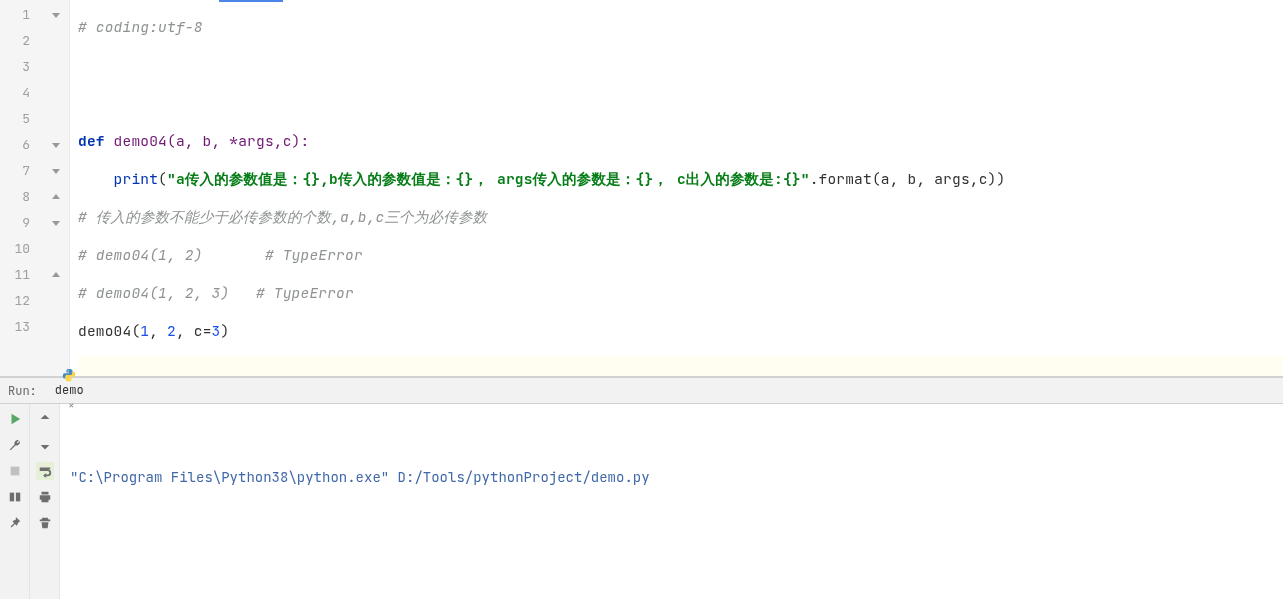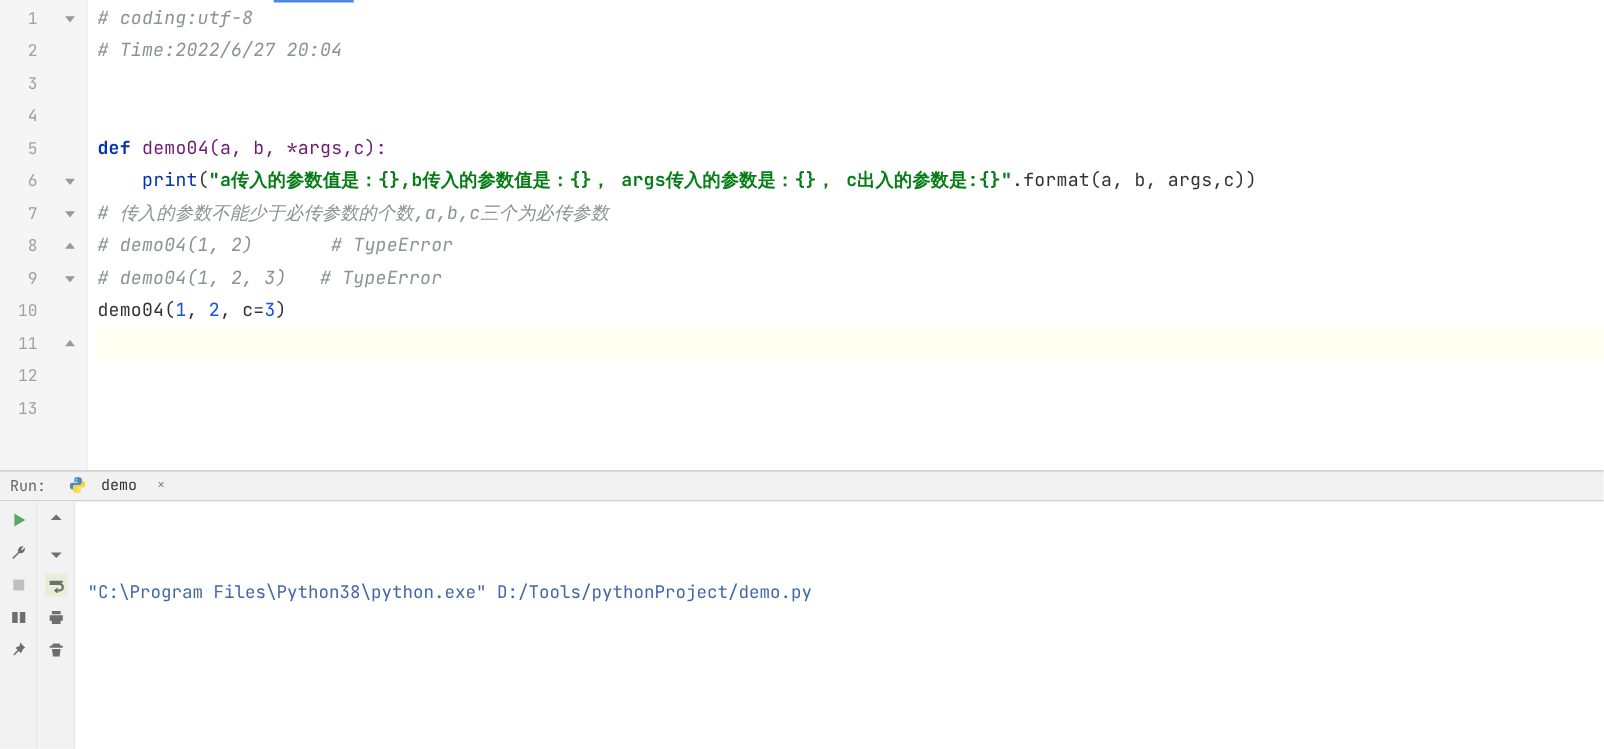--- a/index.html
+++ b/index.html
@@ -55,20 +55,21 @@
       padding-top: 2px;
       padding-left: 8px;
       position: relative;
     }
     .code-line {
       height: 26px;
       line-height: 26px;
       white-space: pre;
       font-size: 14.5px;
       letter-spacing: 0.2px;
+      margin-top: 12px;
     }
     .code-line.current {
       background: #fffef0;
     }
     .comment { color: #8e9292; font-style: italic; }
     .keyword { color: #0033b3; font-weight: bold; }
     .funcdef { color: #701a75; }
     .builtin { color: #0033b3; }
     .string { color: #067d17; font-weight: bold; }
     .number { color: #1750eb; }
@@ -95,22 +96,23 @@
       display: flex;
       align-items: center;
       padding-left: 8px;
       font-size: 12px;
     }
     .run-label { color: #666; margin-right: 10px; }
     .run-tab {
       display: flex;
       align-items: center;
       padding: 2px 8px;
-      gap: 12px;
+      gap: 0;
       border-bottom: 2px solid transparent;
+      flex-direction: column;
     }
     .run-tab .py-icon {
       width: 14px;
       height: 14px;
       display: inline-flex;
       align-items: center;
       justify-content: center;
     }
     .run-tab-close {
       color: #888;
@@ -243,21 +245,20 @@
         <div class="fold-mark"></div>
       </div>
       <div class="gutter-line">
         <div class="line-num">13</div>
         <div class="fold-mark"></div>
       </div>
     </div>
   <div class="code-area" id="codearea">
     <div class="top-marker"></div>
   <div class="code-line"><span class="comment"># coding:utf-8</span></div>
-      <div class="code-line"><span class="comment"># Time:2022/6/27 20:04</span></div>
       <div class="code-line"></div>
       <div class="code-line"></div>
       <div class="code-line"><span class="keyword">def </span><span class="funcdef">demo04(a, b, *args,c):</span></div>
       <div class="code-line"><span class="plain">    </span><span class="builtin">print</span><span class="plain">(</span><span class="string">"a传入的参数值是：{},b传入的参数值是：{}， args传入的参数是：{}， c出入的参数是:{}"</span><span class="plain">.format(a, b, args,c))</span></div>
       <div class="code-line"><span class="comment"># 传入的参数不能少于必传参数的个数,a,b,c三个为必传参数</span></div>
       <div class="code-line"><span class="comment"># demo04(1, 2)       # TypeError</span></div>
       <div class="code-line"><span class="comment"># demo04(1, 2, 3)   # TypeError</span></div>
       <div class="code-line"><span class="plain">demo04(</span><span class="number">1</span><span class="plain">, </span><span class="number">2</span><span class="plain">, </span><span class="param">c=</span><span class="number">3</span><span class="plain">)</span></div>
       <div class="code-line current"></div>
     </div>

